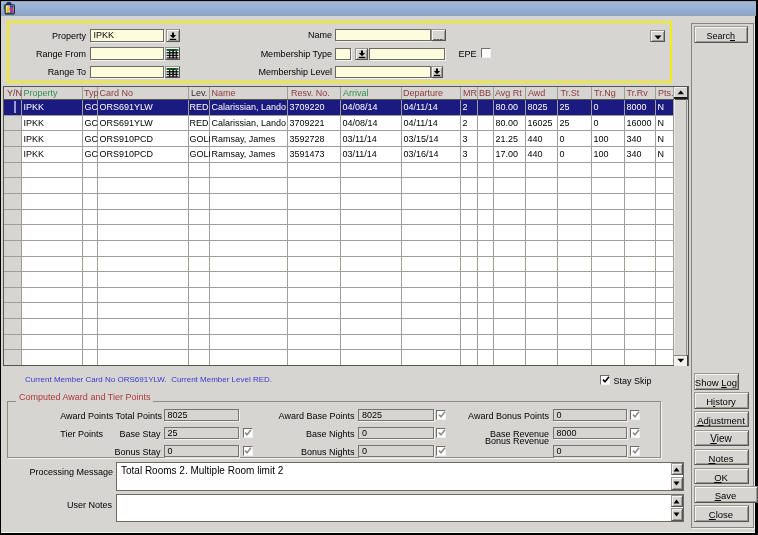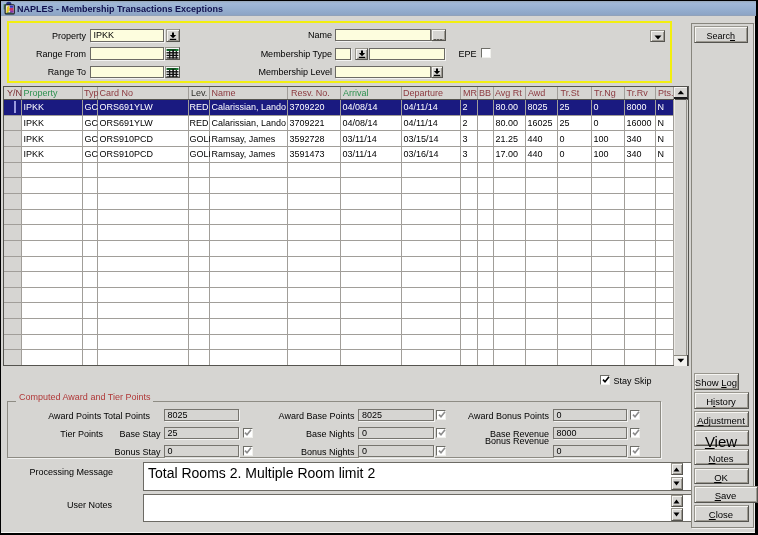--- a/index.html
+++ b/index.html
@@ -11,21 +11,21 @@
   color:#000; padding:1px 0 0 3px; white-space:nowrap; overflow:hidden;}
 .gfld { position:absolute; background:#d6d5d2; border:1px solid #76746e;
   box-shadow:1px 1px 0 rgba(255,255,255,0.7); font-size:9px; line-height:9px;
   color:#000; padding:1px 0 0 3px; white-space:nowrap; overflow:hidden;}
 .btn { position:absolute; background:#d6d5d2; border:1px solid;
   border-color:#98968e #55544f #55544f #98968e;
   box-shadow:inset 1px 1px 0 #f6f5f2, inset -1px -1px 0 #9d9a92;
   font-size:9px; color:#000; text-align:center; }
 .cb { position:absolute; width:10px; height:10px; background:#fff; border:1px solid;
   border-color:#6e6e68 #f0f0ec #f0f0ec #6e6e68; }
-.tx { position:absolute; background:#fff; border:1px solid #6c6a64; font-size:14px; color:#000;margin-left:27px; }
+.tx { position:absolute; background:#fff; border:1px solid #6c6a64; font-size:10px; color:#000; }
 u { text-decoration:underline; }
 </style></head><body>
 <div class="win">
 
 <div class="abs" style="left:0;top:0;width:758px;height:1px;background:#000"></div>
 <div class="abs" style="left:0;top:0;width:1px;height:535px;background:#000"></div>
 <div class="abs" style="left:755px;top:0;width:3px;height:535px;background:#000"></div>
 <div class="abs" style="left:1px;top:531.5px;width:754px;height:1.5px;background:#f6f6f4"></div>
 <div class="abs" style="left:0;top:533px;width:758px;height:2px;background:#000"></div>
 <div class="abs" style="left:1px;top:1px;width:755px;height:15px;background:linear-gradient(to bottom,#98a7b8 0%,#a1b8d8 14%,#97b0d1 50%,#8da5c6 90%,#93a1b4 100%);"></div>
@@ -33,21 +33,20 @@
 <ellipse cx="6.8" cy="2.6" rx="2.6" ry="1.9" fill="#23307e"></ellipse>
 <rect x="1.6" y="3" width="2.2" height="5.5" fill="#4f8d64"></rect>
 <rect x="2.6" y="3.2" width="10.2" height="10.2" rx="1.5" fill="#141414"></rect>
 <rect x="3.7" y="4.3" width="8" height="8" fill="#e8e4e0"></rect>
 <rect x="7.7" y="4.5" width="3.7" height="2.3" fill="#3434bc"></rect>
 <rect x="7.3" y="7" width="4.1" height="2.8" fill="#cc3366"></rect>
 <rect x="8.1" y="9.5" width="3.5" height="2.3" fill="#8833aa"></rect>
 <path d="M4.3 11.9 L5.1 5.7 L7.1 4.7 L7.5 8.3 L6.1 11.9 Z" fill="#ddca22"></path>
 <path d="M3.5 12.5 C5.6 11.3 9.6 11.3 11.5 12.5 Z" fill="#0f4438"></path>
 </svg>
-<div class="abs" style="left:17px;top:3.5px;font-size:9px;font-weight:bold;color:#10104e;">NAPLES - Membership Transactions Exceptions</div>
 <div class="abs" style="left:7px;top:20.5px;width:665px;height:62.5px;border:2px solid #f2ef10;"></div>
 <div class="lab" style="left:-64px;width:150px;top:30.5px;font-size:9px;color:#000">Property</div>
 <div class="fld" style="left:89.5px;top:29px;width:74.5px;height:12.5px">IPKK</div>
 <div class="btn" style="left:165.5px;top:29px;width:14.5px;height:12.5px"></div>
 <svg class="abs" style="left:168.75px;top:31.5px" width="8" height="8" viewBox="0 0 8 8">
 <rect x="3" y="0.5" width="2" height="2.6" fill="#000"></rect>
 <path d="M0.8 3 L7.2 3 L4 6.2 Z" fill="#000"></path>
 <rect x="0.8" y="6.8" width="6.4" height="1.2" fill="#000"></rect>
 </svg>
 <div class="lab" style="left:-64px;width:150px;top:48.5px;font-size:9px;color:#000">Range From</div>
@@ -243,28 +242,29 @@
       <text x="339.5" y="71" fill="#000000">03/11/14</text>
       <text x="400.5" y="71" fill="#000000">03/16/14</text>
       <text x="459.5" y="71" fill="#000000">3</text>
       <text x="492.5" y="71" fill="#000000">17.00</text>
       <text x="524.5" y="71" fill="#000000">440</text>
       <text x="556.5" y="71" fill="#000000">0</text>
       <text x="590.5" y="71" fill="#000000">100</text>
       <text x="623.5" y="71" fill="#000000">340</text>
       <text x="654.5" y="71" fill="#000000">N</text>
     </svg>
+<div class="abs" style="left:25px;top:375px;font-size:8px;color:#3838cf;">Current Member Card No ORS691YLW.&nbsp; Current Member Level RED.</div>
 <div class="cb" style="left:600px;top:374.5px"></div>
 <svg class="abs" style="left:601.5px;top:376.0px" width="8" height="8" viewBox="0 0 8 8">
 <path d="M1 3.6 L3 5.8 L7 0.8" stroke="#000" stroke-width="1.6" fill="none"></path>
     </svg>
 <div class="abs" style="left:613.5px;top:375.5px;font-size:9px;color:#000">Stay Skip</div>
 <div class="abs" style="left:7px;top:401px;width:654px;height:57px;border:1px solid #8e8c84;box-shadow:1px 1px 0 rgba(255,255,255,0.7);"></div>
 <div class="abs" style="left:16px;top:392px;background:#d6d5d2;padding:0 3px;font-size:9px;color:#b03838;">Computed Award and Tier Points</div>
-<div class="lab" style="left:0;width:150px;top:410.5px;font-size:9px;color:#000">Award Points Total Points</div>
+<div class="lab" style="left:12px;width:150px;top:410.5px;font-size:9px;color:#000">Award Points Total Points</div>
 <div class="gfld" style="left:163.5px;top:409px;width:75.5px;height:11.5px">8025</div>
 <div class="lab" style="left:-47px;width:150px;top:428.5px;font-size:9px;color:#000">Tier Points</div>
 <div class="lab" style="left:10.5px;width:150px;top:428.5px;font-size:9px;color:#000">Base Stay</div>
 <div class="gfld" style="left:163.5px;top:427px;width:75.5px;height:11.5px">25</div>
 <div class="cb" style="left:242.5px;top:427.5px"></div>
 <svg class="abs" style="left:244.0px;top:429.0px" width="8" height="8" viewBox="0 0 8 8">
 <path d="M1 3.6 L3 5.8 L7 0.8" stroke="#8c8c8c" stroke-width="1.6" fill="none"></path>
     </svg>
 <div class="lab" style="left:10.5px;width:150px;top:446.5px;font-size:9px;color:#000">Bonus Stay</div>
 <div class="gfld" style="left:163.5px;top:445px;width:75.5px;height:11.5px">0</div>
@@ -326,17 +326,17 @@
     </svg>
 <div class="btn" style="left:670.5px;top:508.0px;width:12px;height:12.5px"></div>
 <svg class="abs" style="left:673.0px;top:511.5px" width="7" height="5" viewBox="0 0 7 5">
       <path d="M0.5 0.5 L6.5 0.5 L3.5 4.5 Z" fill="#000"></path>
     </svg>
 <div class="abs" style="left:690.5px;top:23px;width:63px;height:504.5px;border:1px solid #87857d;background:#d6d5d2;box-shadow:1px 1px 0 rgba(255,255,255,0.6);"></div>
 <div class="btn" style="left:693.5px;top:26px;width:54.5px;height:17px;padding-top:4px">Searc<u>h</u></div>
 <div class="btn" style="left:693.5px;top:373.2px;width:45px;height:16.5px;padding-top:3px;font-size:9.5px">Show <u>L</u>og</div>
 <div class="btn" style="left:693.5px;top:392.07px;width:55px;height:16.5px;padding-top:3px;font-size:9.5px">H<u>i</u>story</div>
 <div class="btn" style="left:693.5px;top:410.94px;width:55px;height:16.5px;padding-top:3px;font-size:9.5px"><u>A</u>djustment</div>
-<div class="btn" style="left:693.5px;top:429.81px;width:55px;height:16.5px;padding-top:2px;font-size:15px"><u>V</u>iew</div>
+<div class="btn" style="left:693.5px;top:429.81px;width:55px;height:16.5px;padding-top:2px;font-size:10px"><u>V</u>iew</div>
 <div class="btn" style="left:693.5px;top:448.68px;width:55px;height:16.5px;padding-top:3px;font-size:9.5px"><u>N</u>otes</div>
 <div class="btn" style="left:693.5px;top:467.55px;width:55px;height:16.5px;padding-top:3px;font-size:9.5px"><u>O</u>K</div>
 <div class="btn" style="left:693.5px;top:486.41999999999996px;width:64px;height:16.5px;padding-top:3px;font-size:9.5px"><u>S</u>ave</div>
 <div class="btn" style="left:693.5px;top:505.28999999999996px;width:55px;height:16.5px;padding-top:3px;font-size:9.5px"><u>C</u>lose</div>
 </div>
 </body></html>

